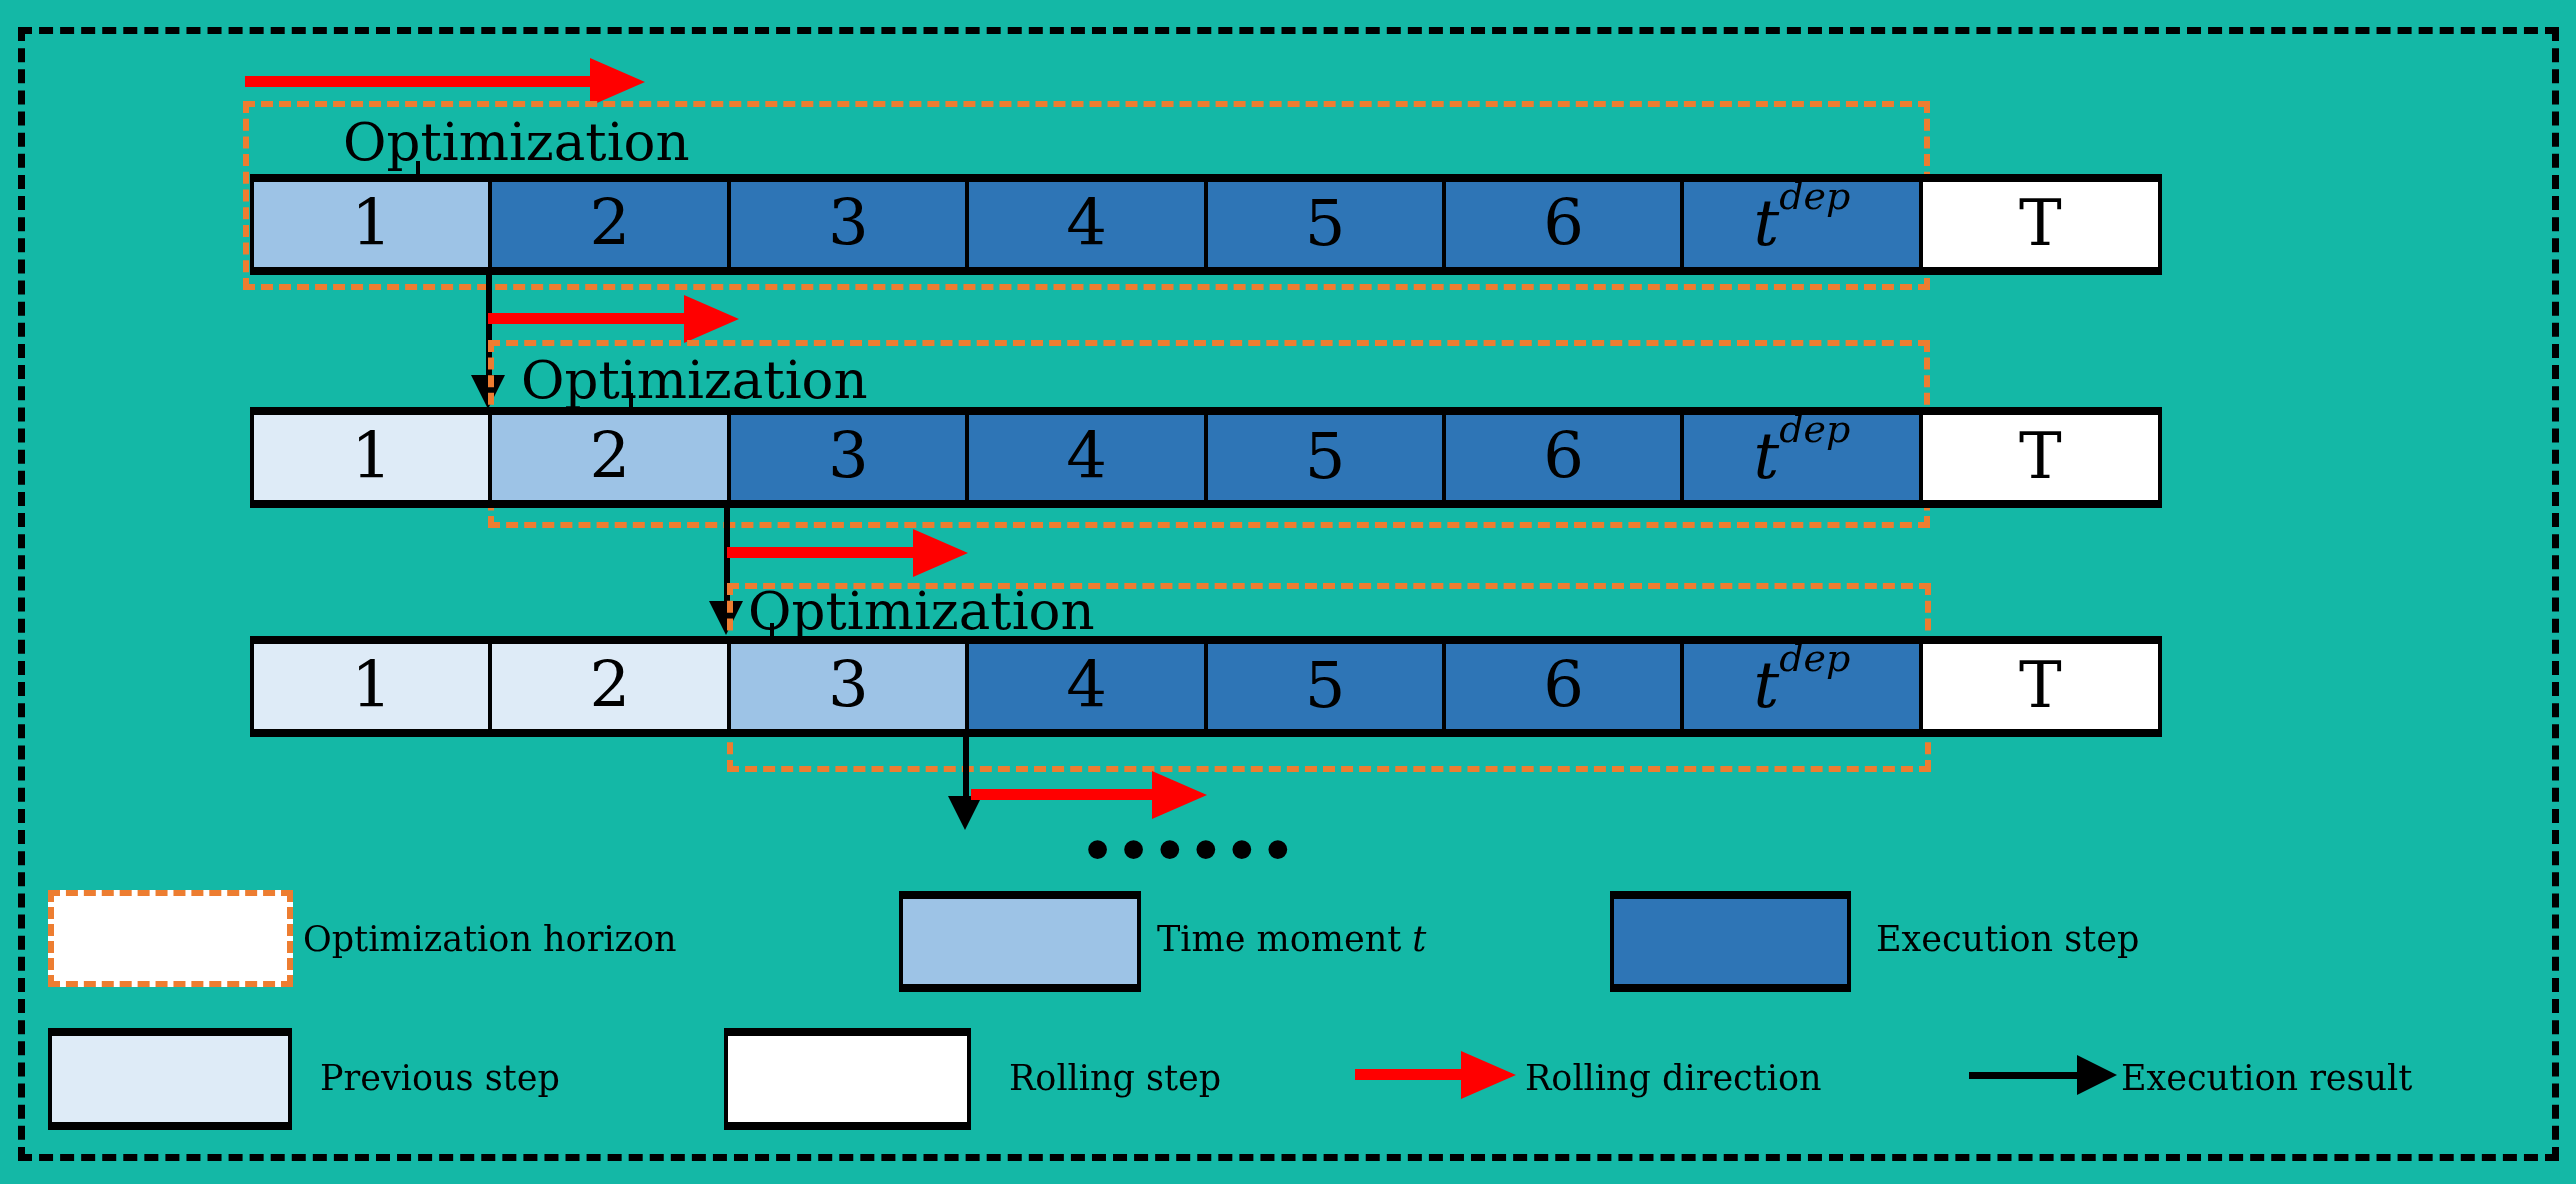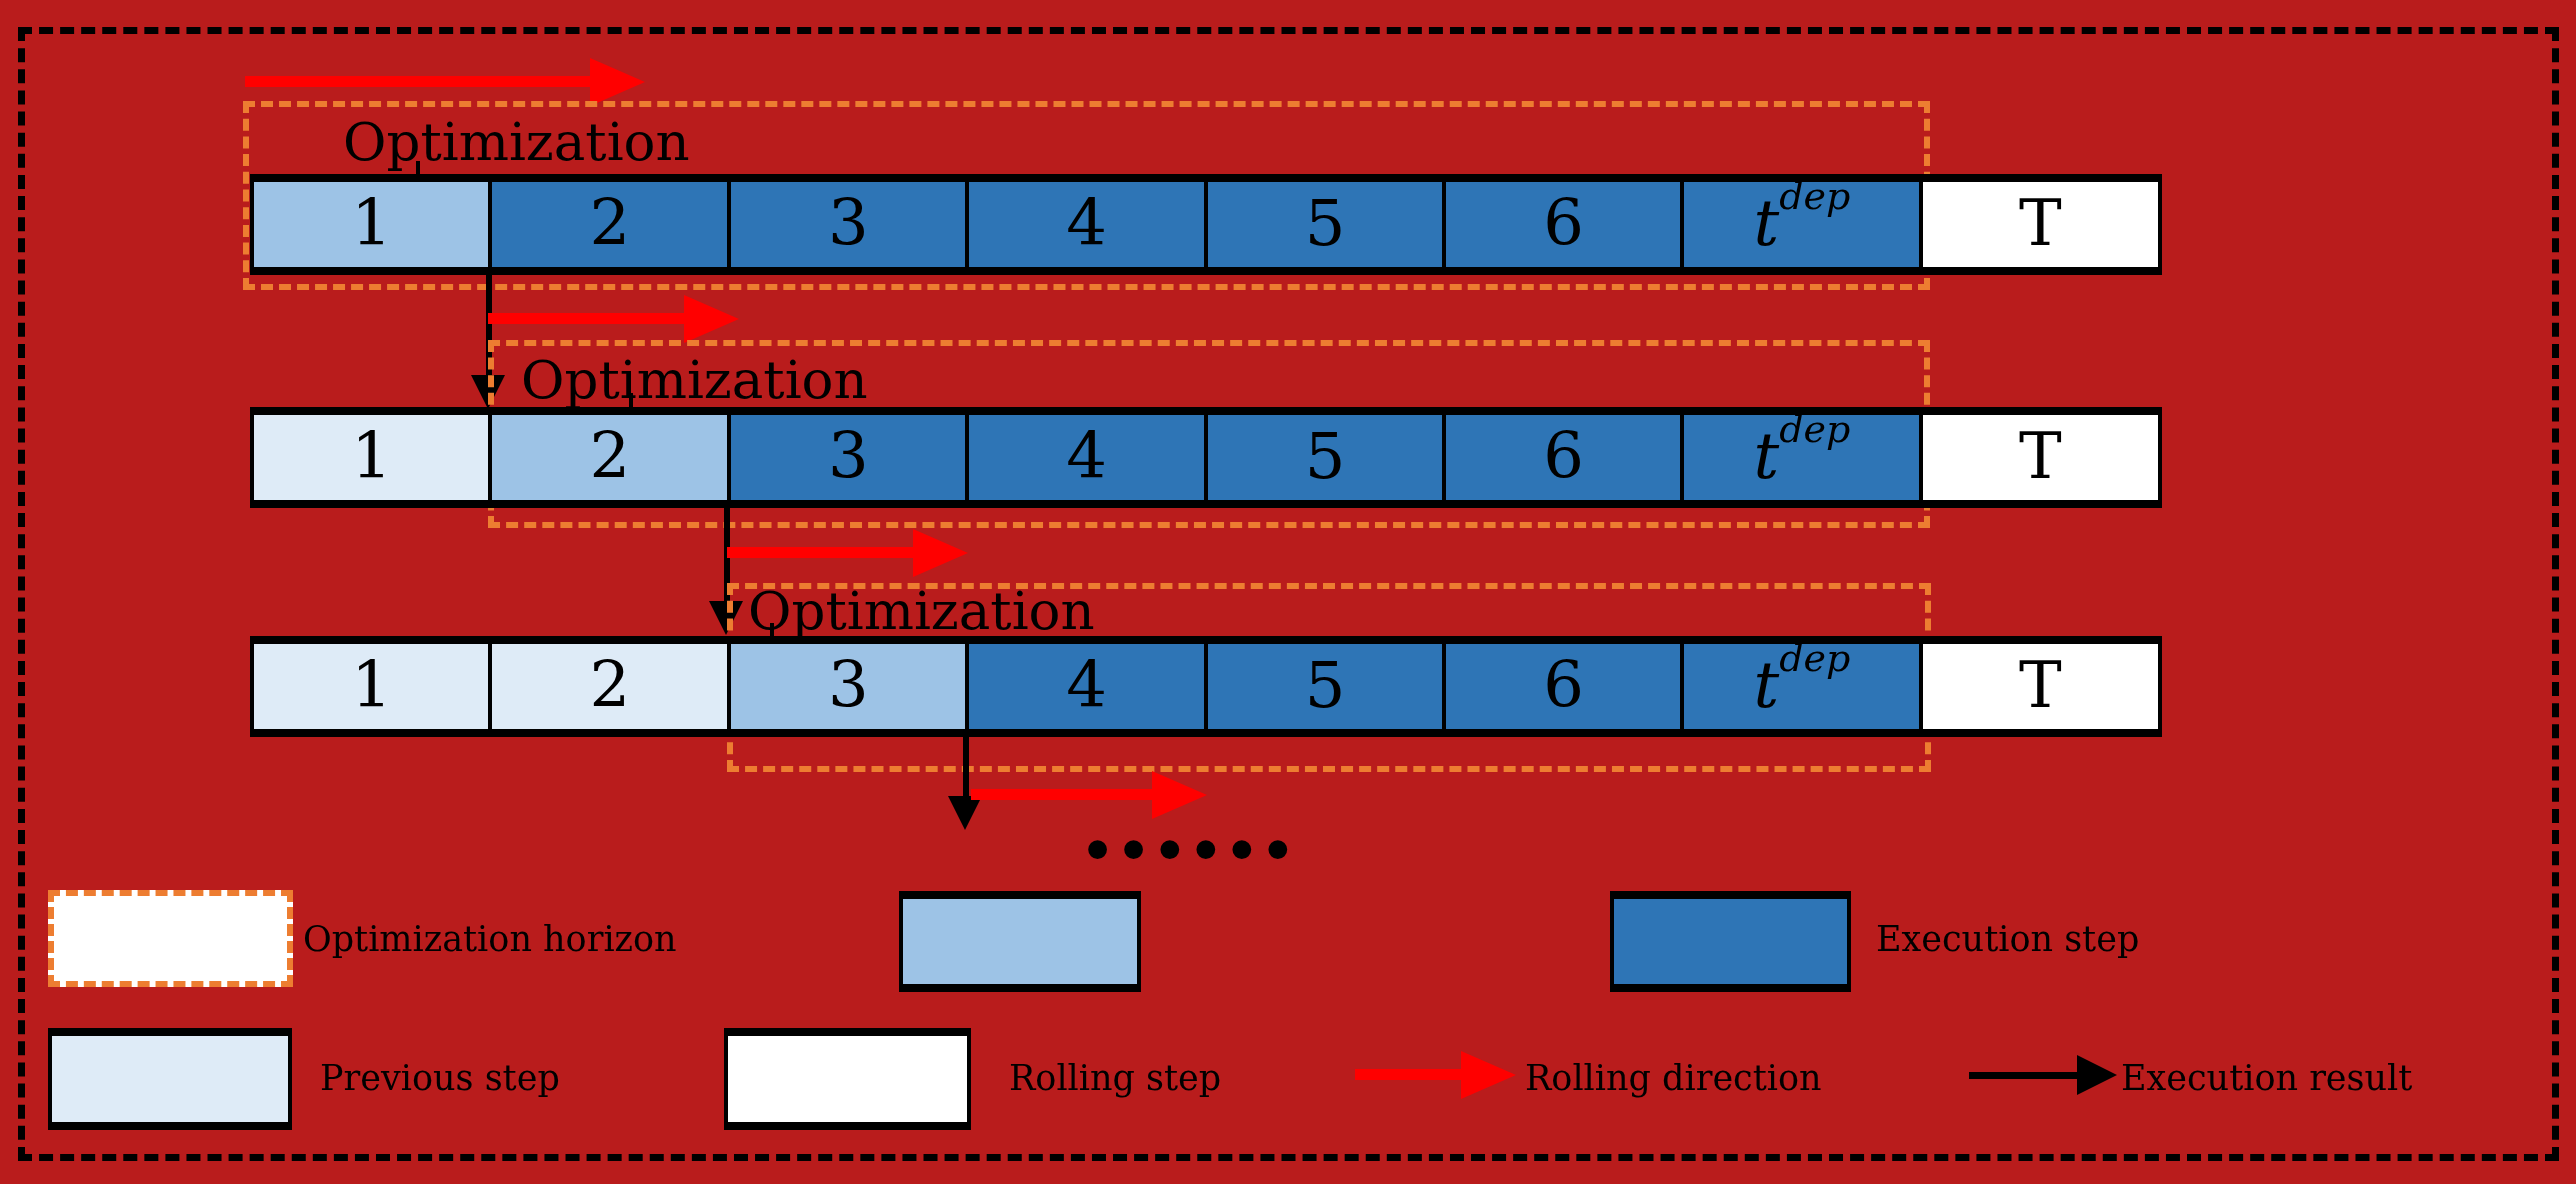--- a/index.html
+++ b/index.html
@@ -1,19 +1,19 @@
 <!DOCTYPE html>
 <html style="font-size:14.6px"><head>
 <meta charset="utf-8">
 <style>
   html,body{margin:0;padding:0;background:#ffffff;}
   #canvas{
     position:relative;
     width:2576px;height:1185px;
-    background:#b91c1c;
+    background:#14b8a6;
     font-family:"DejaVu Serif","Liberation Serif",serif;
     color:#000;
     overflow:hidden;
   }
   
   .outer-border{
     position:absolute;left:18.3px;top:27.4px;width:2541px;height:1134px;
     border:7.3px dashed #000;box-sizing:border-box;
   }
   
@@ -136,20 +136,21 @@
     <div class="line" style="width:181px;"></div>
     <div class="head" style="left:181px;"></div>
   </div>
 
   <div class="dots" style="left:1080px;top:772px;">......</div>
 
   <div class="legend-box orange" style="left:48px;top:890px;width:245px;height:97px;"></div>
   <div class="legend-label" style="left:303px;top:910px;">Optimization horizon</div>
 
   <div class="legend-box c-time" style="left:899px;top:891px;width:242px;height:101px;"></div>
+  <div class="legend-label" style="left:1157px;top:910px;"><span>Time moment</span><span class="sym-t">t</span></div>
 
   <div class="legend-box c-pred" style="left:1610px;top:891px;width:241px;height:101px;"></div>
   <div class="legend-label" style="left:1876px;top:910px;">Execution step</div>
 
   <div class="legend-box c-prev" style="left:48px;top:1028px;width:244px;height:102px;"></div>
   <div class="legend-label" style="left:320px;top:1049px;">Previous step</div>
 
   <div class="legend-box c-fut" style="left:724px;top:1028px;width:247px;height:102px;"></div>
   <div class="legend-label" style="left:1009px;top:1049px;">Rolling step</div>
 

